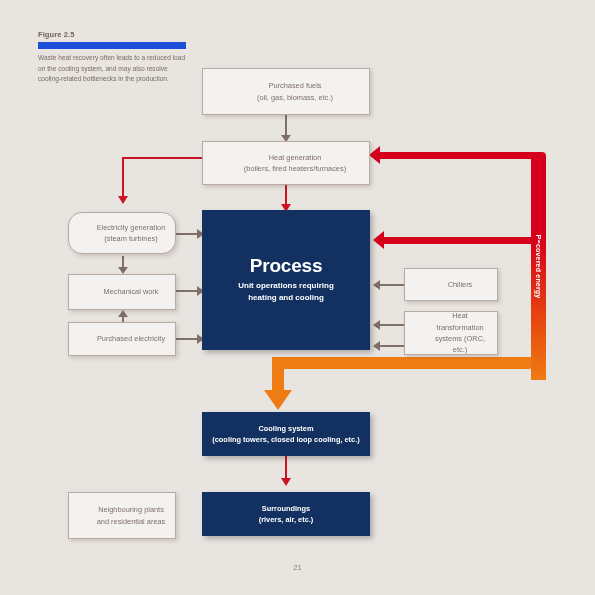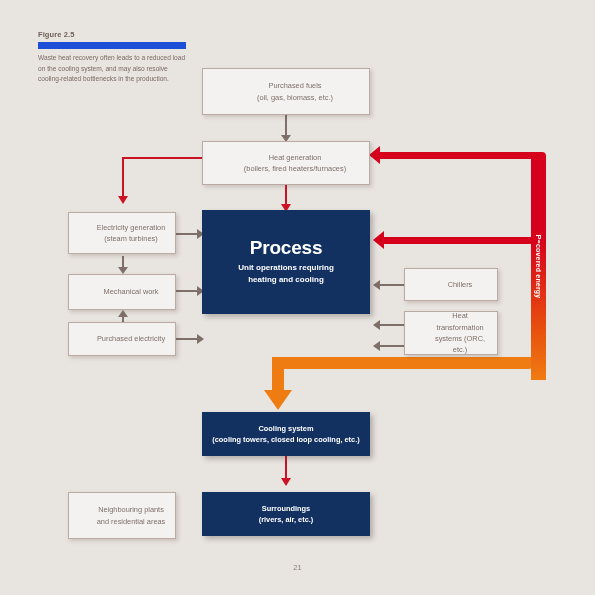--- a/index.html
+++ b/index.html
@@ -153,40 +153,40 @@
     </div>
   </div>
 
   <div class="box box-light" style="left:202px;top:141px;width:168px;height:44px;">
     <div class="box-inner">
       <div>Heat generation</div>
       <div>(boilers, fired heaters/furnaces)</div>
     </div>
   </div>
 
-  <div class="box box-light" style="left:68px;top:212px;width:108px;height:42px;">
+  <div class="box box-light" style="left:68px;top:212px;width:108px;height:42px;border-radius:14px;">
     <div class="box-inner">
       <div>Electricity generation</div>
       <div>(steam turbines)</div>
     </div>
   </div>
 
   <div class="box box-light" style="left:68px;top:274px;width:108px;height:36px;">
     <div class="box-inner">
       <div>Mechanical work</div>
     </div>
   </div>
 
   <div class="box box-light" style="left:68px;top:322px;width:108px;height:34px;">
     <div class="box-inner">
       <div>Purchased electricity</div>
     </div>
   </div>
 
-  <div class="box box-navy" style="left:202px;top:210px;width:168px;height:104px;">
+  <div class="box box-navy" style="left:202px;top:210px;width:168px;height:140px;">
     <div class="box-inner">
       <div class="process-title">Process</div>
       <div class="process-sub">Unit operations requiring</div>
       <div class="process-sub">heating and cooling</div>
     </div>
   </div>
 
   <div class="box box-light" style="left:404px;top:311px;width:94px;height:44px;">
     <div class="box-inner">
       <div>Heat transformation</div>

